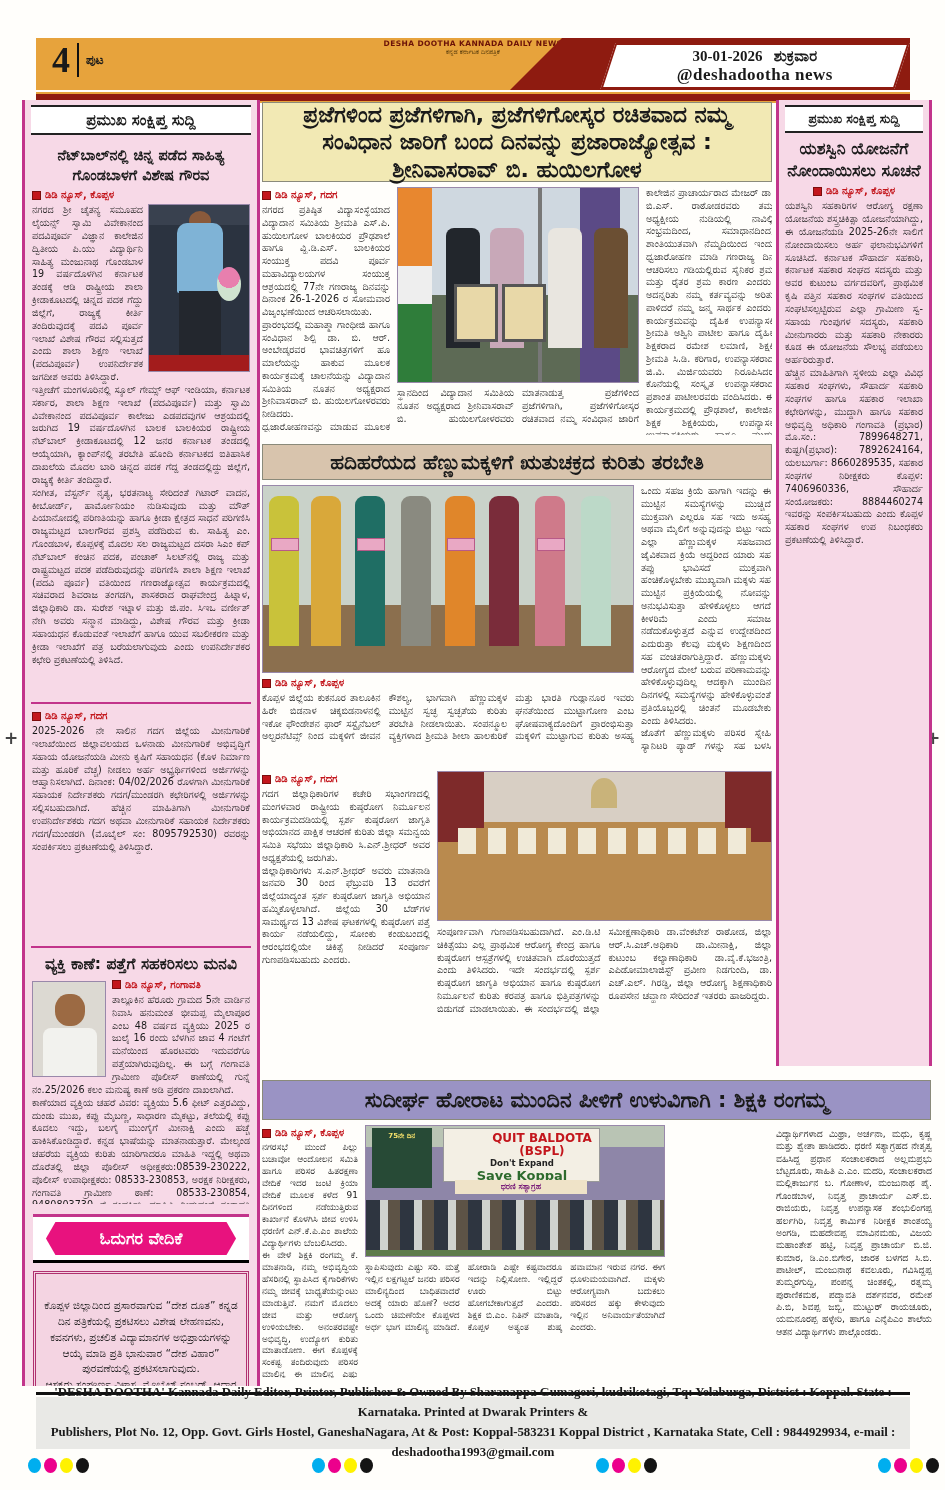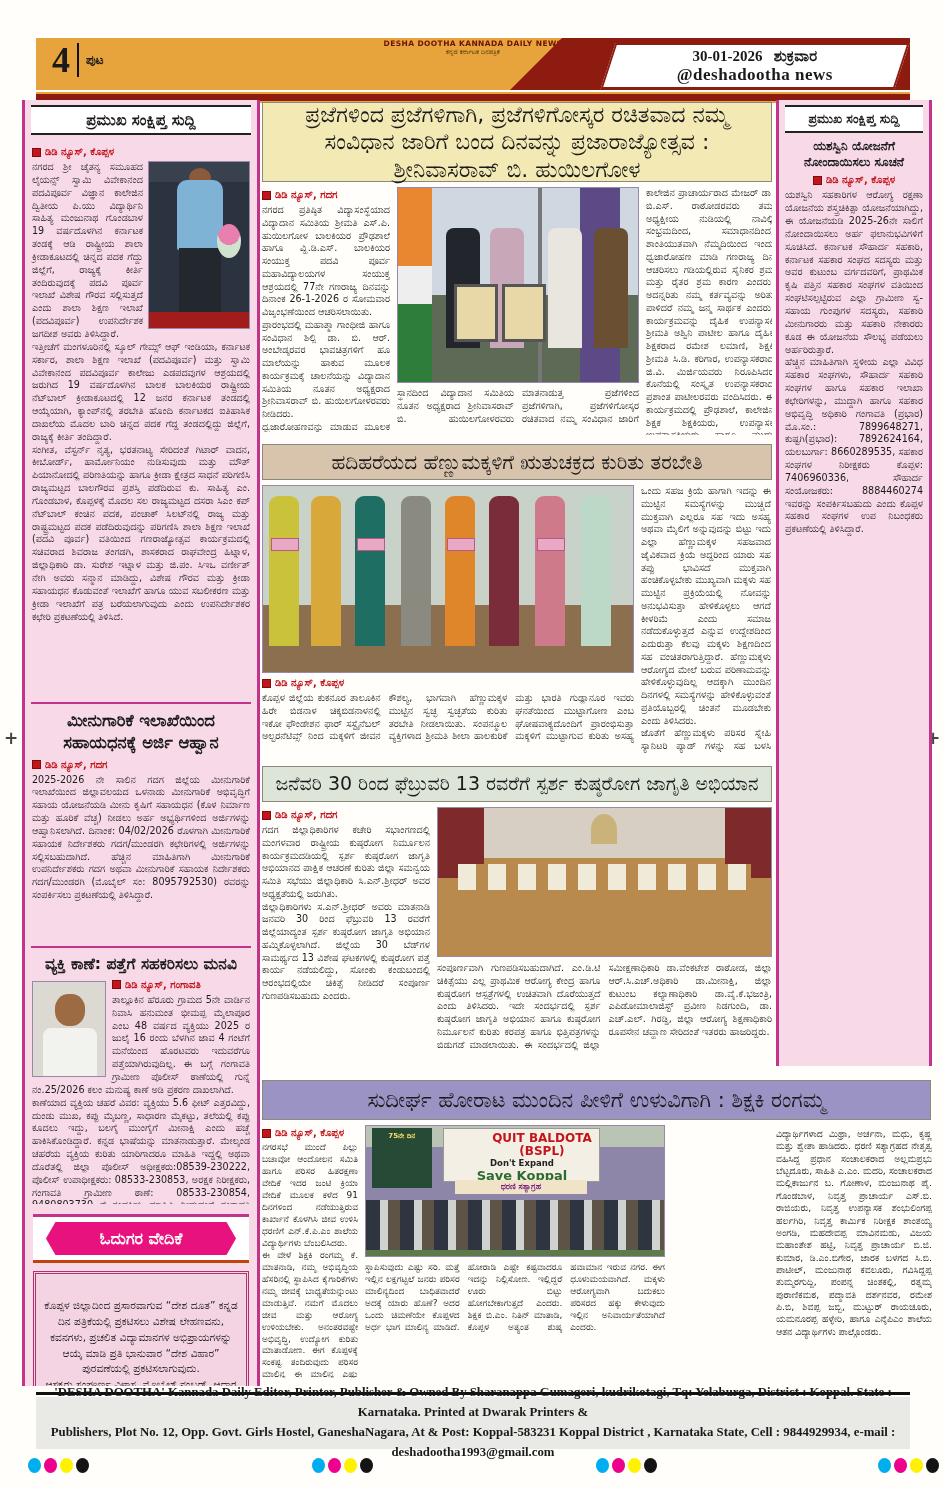--- a/index.html
+++ b/index.html
@@ -28,43 +28,43 @@
   .sidebar{position:absolute;background:#F7D9E7;border-left:3px solid #C2348B;border-right:3px solid #C2348B;
            padding:5px 6px;box-sizing:border-box;overflow:hidden;}
   #sb-left{left:22px;top:100px;width:238px;height:1286px;}
   #sb-right{left:776px;top:100px;width:156px;height:966px;}
   .sb-head{background:#fff;border-top:2px solid #222;border-bottom:2px solid #222;text-align:center;
            font-weight:bold;font-size:15px;padding:4px 2px;margin-bottom:5px;}
   #sb-right .sb-head{font-size:12.5px;}
   .sb-art{overflow:hidden;border-bottom:2px solid #C2348B;padding:4px 1px 6px;}
   .sb-art:last-of-type{border-bottom:none;}
   .sb-hl{font-weight:bold;text-align:center;font-size:14.5px;line-height:1.35;margin:2px 0 4px;}
-  #sb-right .sb-hl{font-size:12px;}
+  #sb-right .sb-hl{font-size:16px;}
   .byline{color:#C3161C;font-weight:bold;font-size:10px;margin:2px 0 3px;display:flex;align-items:center;gap:4px;}
   .byline .sq{width:7px;height:7px;background:#C3161C;border:1px solid #7d0d0d;flex:0 0 auto;}
   .body-txt{font-size:9.6px;line-height:1.34;text-align:justify;white-space:pre-line;}
   .ph{background:#cfd4da;border:1px solid #98a;box-sizing:border-box;position:relative;overflow:hidden;}
   .ph-girl{float:right;width:102px;height:168px;margin:0 0 4px 5px;background:linear-gradient(180deg,#39414f 0 12%,#2b3340 12% 100%);}
   .ph-girl .fig{position:absolute;left:28px;top:18px;width:46px;height:70px;background:#7fb3d6;border-radius:10px 10px 2px 2px;}
   .ph-girl .head{position:absolute;left:40px;top:6px;width:22px;height:20px;background:#8a5a3b;border-radius:50%;}
   .ph-girl .legs{position:absolute;left:30px;top:86px;width:42px;height:64px;background:#23272e;}
   .ph-girl .flw{position:absolute;right:8px;top:62px;width:24px;height:34px;background:radial-gradient(circle at 50% 30%,#e87fae 0 40%,#cfe3cf 41% 100%);border-radius:50%;}
   .ph-girl .mat{position:absolute;left:0;bottom:0;width:100%;height:16px;background:#a31c1c;}
   .ph-man{float:left;width:74px;height:96px;margin:2px 6px 3px 0;background:#dcd9d2;}
   .ph-man .head{position:absolute;left:22px;top:12px;width:30px;height:32px;background:#9c6a43;border-radius:45%;}
   .ph-man .shirt{position:absolute;left:10px;top:46px;width:54px;height:50px;background:#f2f2ee;border-radius:8px 8px 0 0;}
   
-  .ribbon-wrap{margin:10px 2px 8px;border-top:3px solid #C2348B;border-bottom:3px solid #c2410c;background:#fff;padding:5px 0;}
+  .ribbon-wrap{margin:10px 2px 8px;border-top:3px solid #C2348B;border-bottom:3px solid #000000;background:#fff;padding:5px 0;}
   .ribbon{margin:0 auto;width:88%;background:#E8127E;color:#fff;font-weight:bold;font-size:16px;text-align:center;
           padding:7px 0;clip-path:polygon(5% 0,95% 0,100% 50%,95% 100%,5% 100%,0 50%);}
   .notice{border:3px double #b0306f;background:#F4D4E2;padding:8px 7px;margin:2px;text-align:center;
           font-size:10.6px;line-height:1.5;white-space:pre-line;}
   
   .art{position:absolute;left:262px;width:510px;box-sizing:border-box;overflow:hidden;}
-  .hl-bar{font-weight:normal;text-align:center;border:1px solid #8a8a7a;box-sizing:border-box;
+  .hl-bar{font-weight:bold;text-align:center;border:1px solid #8a8a7a;box-sizing:border-box;
           display:flex;align-items:center;justify-content:center;line-height:1.25;}
   #a1{top:102px;height:339px;}
   #a1 .hl-bar{height:80px;background:#F2E9B4;font-size:22px;padding:0 8px;}
   #a2{top:444px;height:318px;}
   #a2 .hl-bar{height:36px;background:#D8C4AD;font-size:20px;}
   #a3{top:766px;height:297px;}
   #a3 .hl-bar{height:36px;background:#DCE5D8;font-size:19px;}
   #a4{top:1080px;width:669px;height:306px;}
   #a4 .hl-bar{height:40px;background:#9A93C4;font-size:21px;}
   .cols{display:flex;gap:7px;margin-top:5px;}
@@ -144,38 +144,38 @@
   </div>
   <div class="mast-rule"></div>
 
   <div class="crop" style="left:4px;top:728px;">+</div>
   <div class="crop" style="left:926px;top:728px;">+</div>
 
   <div class="sidebar" id="sb-left">
     <div class="sb-head">ಪ್ರಮುಖ ಸಂಕ್ಷಿಪ್ತ ಸುದ್ದಿ</div>
 
     <div class="sb-art" style="height:552px;">
+      <div class="sb-hl">ನೆಟ್‌ಬಾಲ್‌ನಲ್ಲಿ ಚಿನ್ನ ಪಡೆದ ಸಾಹಿತ್ಯ ಗೊಂಡಬಾಳಗೆ ವಿಶೇಷ ಗೌರವ</div>
       <div class="byline">
         <span class="sq"></span>
         <span>ಡಿಡಿ ನ್ಯೂಸ್, ಕೊಪ್ಪಳ</span>
       </div>
       <div class="ph ph-girl">
         <div class="head"></div>
         <div class="fig"></div>
         <div class="legs"></div>
         <div class="flw"></div>
         <div class="mat"></div>
       </div>
       <div class="body-txt">ನಗರದ ಶ್ರೀ ಚೈತನ್ಯ ಸಮೂಹದ ಲೈಯನ್ಸ್ ಸ್ವಾಮಿ ವಿವೇಕಾನಂದ ಪದವಿಪೂರ್ವ ವಿಜ್ಞಾನ ಕಾಲೇಜಿನ ದ್ವಿತೀಯ ಪಿ.ಯು ವಿದ್ಯಾರ್ಥಿನಿ ಸಾಹಿತ್ಯ ಮಂಜುನಾಥ ಗೊಂಡಬಾಳ 19 ವರ್ಷದೊಳಗಿನ ಕರ್ನಾಟಕ ತಂಡಕ್ಕೆ ಆಡಿ ರಾಷ್ಟ್ರೀಯ ಶಾಲಾ ಕ್ರೀಡಾಕೂಟದಲ್ಲಿ ಚಿನ್ನದ ಪದಕ ಗೆದ್ದು ಜಿಲ್ಲೆಗೆ, ರಾಜ್ಯಕ್ಕೆ ಕೀರ್ತಿ ತಂದಿರುವುದಕ್ಕೆ ಪದವಿ ಪೂರ್ವ ಇಲಾಖೆ ವಿಶೇಷ ಗೌರವ ಸಲ್ಲಿಸುತ್ತದೆ ಎಂದು ಶಾಲಾ ಶಿಕ್ಷಣ ಇಲಾಖೆ (ಪದವಿಪೂರ್ವ) ಉಪನಿರ್ದೇಶಕ ಜಗದೀಶ ಅವರು ತಿಳಿಸಿದ್ದಾರೆ.
 ಇತ್ತೀಚೆಗೆ ಮಂಗಳೂರಿನಲ್ಲಿ ಸ್ಕೂಲ್ ಗೇಮ್ಸ್ ಆಫ್ ಇಂಡಿಯಾ, ಕರ್ನಾಟಕ ಸರ್ಕಾರ, ಶಾಲಾ ಶಿಕ್ಷಣ ಇಲಾಖೆ (ಪದವಿಪೂರ್ವ) ಮತ್ತು ಸ್ವಾಮಿ ವಿವೇಕಾನಂದ ಪದವಿಪೂರ್ವ ಕಾಲೇಜು ಎಡಪದವುಗಳ ಆಶ್ರಯದಲ್ಲಿ ಜರುಗಿದ 19 ವರ್ಷದೊಳಗಿನ ಬಾಲಕ ಬಾಲಕಿಯರ ರಾಷ್ಟ್ರೀಯ ನೆಟ್‌ಬಾಲ್ ಕ್ರೀಡಾಕೂಟದಲ್ಲಿ 12 ಜನರ ಕರ್ನಾಟಕ ತಂಡದಲ್ಲಿ ಆಯ್ಕೆಯಾಗಿ, ಕ್ಯಾಂಪ್‌ನಲ್ಲಿ ತರಬೇತಿ ಹೊಂದಿ ಕರ್ನಾಟಕದ ಐತಿಹಾಸಿಕ ದಾಖಲೆಯ ಮೊದಲ ಬಾರಿ ಚಿನ್ನದ ಪದಕ ಗೆದ್ದ ತಂಡದಲ್ಲಿದ್ದು ಜಿಲ್ಲೆಗೆ, ರಾಜ್ಯಕ್ಕೆ ಕೀರ್ತಿ ತಂದಿದ್ದಾರೆ.
 ಸಂಗೀತ, ವೆಸ್ಟರ್ನ್ ನೃತ್ಯ, ಭರತನಾಟ್ಯ ಸೇರಿದಂತೆ ಗಿಟಾರ್ ವಾದನ, ಕೀಬೋರ್ಡ್, ಹಾರ್ಮೋನಿಯಂ ನುಡಿಸುವುದು ಮತ್ತು ಮೌತ್ ಪಿಯಾನೋದಲ್ಲಿ ಪರಿಣತಿಯನ್ನು ಹಾಗೂ ಕ್ರೀಡಾ ಕ್ಷೇತ್ರದ ಸಾಧನೆ ಪರಿಗಣಿಸಿ ರಾಜ್ಯಮಟ್ಟದ ಬಾಲಗೌರವ ಪ್ರಶಸ್ತಿ ಪಡೆದಿರುವ ಕು. ಸಾಹಿತ್ಯ ಎಂ. ಗೊಂಡಬಾಳ, ಕೊಪ್ಪಳಕ್ಕೆ ಮೊದಲ ಸಲ ರಾಜ್ಯಮಟ್ಟದ ದಸರಾ ಸಿಎಂ ಕಪ್ ನೆಟ್‌ಬಾಲ್ ಕಂಚಿನ ಪದಕ, ಪಂಚಾಕ್ ಸಿಲಟ್‌ನಲ್ಲಿ ರಾಜ್ಯ ಮತ್ತು ರಾಷ್ಟ್ರಮಟ್ಟದ ಪದಕ ಪಡೆದಿರುವುದನ್ನು ಪರಿಗಣಿಸಿ ಶಾಲಾ ಶಿಕ್ಷಣ ಇಲಾಖೆ (ಪದವಿ ಪೂರ್ವ) ವತಿಯಿಂದ ಗಣರಾಜ್ಯೋತ್ಸವ ಕಾರ್ಯಕ್ರಮದಲ್ಲಿ ಸಚಿವರಾದ ಶಿವರಾಜ ತಂಗಡಗಿ, ಶಾಸಕರಾದ ರಾಘವೇಂದ್ರ ಹಿಟ್ನಾಳ, ಜಿಲ್ಲಾಧಿಕಾರಿ ಡಾ. ಸುರೇಶ ಇಟ್ನಾಳ ಮತ್ತು ಜಿ.ಪಂ. ಸಿಇಒ ವರ್ಣೀತ್ ನೇಗಿ ಅವರು ಸನ್ಮಾನ ಮಾಡಿದ್ದು, ವಿಶೇಷ ಗೌರವ ಮತ್ತು ಕ್ರೀಡಾ ಸಹಾಯಧನ ಕೊಡುವಂತೆ ಇಲಾಖೆಗೆ ಹಾಗೂ ಯುವ ಸಬಲೀಕರಣ ಮತ್ತು ಕ್ರೀಡಾ ಇಲಾಖೆಗೆ ಪತ್ರ ಬರೆಯಲಾಗುವುದು ಎಂದು ಉಪನಿರ್ದೇಶಕರ ಕಛೇರಿ ಪ್ರಕಟಣೆಯಲ್ಲಿ ತಿಳಿಸಿದೆ.</div>
     </div>
 
     <div class="sb-art" style="height:232px;">
-      <div class="sb-hl" style="font-size:16.5px;">ಮೀನುಗಾರಿಕೆ ಇಲಾಖೆಯಿಂದ ಸಹಾಯಧನಕ್ಕೆ ಅರ್ಜಿ ಆಹ್ವಾನ</div>
       <div class="byline">
         <span class="sq"></span>
         <span>ಡಿಡಿ ನ್ಯೂಸ್, ಗದಗ</span>
       </div>
       <div class="body-txt">2025-2026 ನೇ ಸಾಲಿನ ಗದಗ ಜಿಲ್ಲೆಯ ಮೀನುಗಾರಿಕೆ ಇಲಾಖೆಯಿಂದ ಜಿಲ್ಲಾವಲಯದ ಒಳನಾಡು ಮೀನುಗಾರಿಕೆ ಅಭಿವೃದ್ಧಿಗೆ ಸಹಾಯ ಯೋಜನೆಯಡಿ ಮೀನು ಕೃಷಿಗೆ ಸಹಾಯಧನ (ಕೊಳ ನಿರ್ಮಾಣ ಮತ್ತು ಹೂರಿಕೆ ವೆಚ್ಚ) ನೀಡಲು ಅರ್ಹ ಅಭ್ಯರ್ಥಿಗಳಿಂದ ಅರ್ಜಿಗಳನ್ನು ಆಹ್ವಾನಿಸಲಾಗಿದೆ. ದಿನಾಂಕ: 04/02/2026 ರೊಳಗಾಗಿ ಮೀನುಗಾರಿಕೆ ಸಹಾಯಕ ನಿರ್ದೇಶಕರು ಗದಗ/ಮುಂಡರಗಿ ಕಛೇರಿಗಳಲ್ಲಿ ಅರ್ಜಿಗಳನ್ನು ಸಲ್ಲಿಸಬಹುದಾಗಿದೆ. ಹೆಚ್ಚಿನ ಮಾಹಿತಿಗಾಗಿ ಮೀನುಗಾರಿಕೆ ಉಪನಿರ್ದೇಶಕರು ಗದಗ ಅಥವಾ ಮೀನುಗಾರಿಕೆ ಸಹಾಯಕ ನಿರ್ದೇಶಕರು ಗದಗ/ಮುಂಡರಗಿ (ಮೊಬೈಲ್ ಸಂ: 8095792530) ರವರನ್ನು ಸಂಪರ್ಕಿಸಲು ಪ್ರಕಟಣೆಯಲ್ಲಿ ತಿಳಿಸಿದ್ದಾರೆ.</div>
     </div>
 
     <div class="sb-art" style="height:246px;border-bottom:none;">
       <div class="sb-hl" style="font-size:15.5px;">ವ್ಯಕ್ತಿ ಕಾಣೆ: ಪತ್ತೆಗೆ ಸಹಕರಿಸಲು ಮನವಿ</div>
       <div class="ph ph-man">
@@ -268,21 +268,20 @@
           <span>ಡಿಡಿ ನ್ಯೂಸ್, ಕೊಪ್ಪಳ</span>
         </div>
         <div class="col threecol" style="height:58px;">ಕೊಪ್ಪಳ ಜಿಲ್ಲೆಯ ಕುಕನೂರ ತಾಲೂಕಿನ ಹಿರೇ ಬಿಡನಾಳ ಚಿಕ್ಕಬಿಡನಾಳನಲ್ಲಿ ಇಕೋ ಫೌಂಡೇಶನ ಫಾರ್ ಸಸ್ಟೈನೆಬಲ್ ಅಲ್ಟರನೆಟಿವ್ಸ್ ನಿಂದ ಮಕ್ಕಳಿಗೆ ಜೀವನ ಕೌಶಲ್ಯ, ಭಾಗವಾಗಿ ಹೆಣ್ಣುಮಕ್ಕಳ ಮುಟ್ಟಿನ ಸ್ವಚ್ಛ ಸ್ವಚ್ಛತೆಯ ಕುರಿತು ತರಬೇತಿ ನೀಡಲಾಯಿತು. ಸಂಪನ್ಮೂಲ ವ್ಯಕ್ತಿಗಳಾದ ಶ್ರೀಮತಿ ಶೀಲಾ ಹಾಲಕುರಿಕೆ ಮತ್ತು ಭಾರತಿ ಗುಡ್ಲಾನೂರ ಇವರು ಘನತೆಯಿಂದ ಮುಟ್ಟಾಗೋಣ ಎಂಬ ಘೋಷವಾಕ್ಯದೊಂದಿಗೆ ಪ್ರಾರಂಭಿಸುತ್ತಾ ಮಕ್ಕಳಿಗೆ ಮುಟ್ಟಾಗುವ ಕುರಿತು ಅಸಹ್ಯ ಪಡದೆ ಮುಜುಗರ ಪಡದೆ ಹೆಣ್ಣುಮಕ್ಕಳು ಘನತೆಯಿಂದ ಮುಟ್ಟಾಗೋಣ ಋತುಚಕ್ರ ಅನ್ನುವುದು ಒಂದು ಸಹಜ ಕ್ರಿಯೆ ಎಂದು ತಿಳಿಸಿದರು.</div>
       </div>
       <div class="col" style="width:130px;flex:0 0 auto;height:270px;">ಒಂದು ಸಹಜ ಕ್ರಿಯೆ ಹಾಗಾಗಿ ಇದನ್ನು ಈ ಮುಟ್ಟಿನ ಸಮಸ್ಯೆಗಳನ್ನು ಮುಚ್ಚಿದೆ ಮುಕ್ತವಾಗಿ ಎಲ್ಲರೂ ಸಹ ಇದು ಅಸಹ್ಯ ಅಥವಾ ಮೈಲಿಗೆ ಅನ್ನುವುದನ್ನು ಬಿಟ್ಟು ಇದು ಎಲ್ಲಾ ಹೆಣ್ಣುಮಕ್ಕಳ ಸಹಜವಾದ ಜೈವಿಕವಾದ ಕ್ರಿಯೆ ಅದ್ದರಿಂದ ಯಾರು ಸಹ ತಪ್ಪು ಭಾವಿಸದೆ ಮುಕ್ತವಾಗಿ ಹಂಚಿಕೊಳ್ಳಬೇಕು ಮುಖ್ಯವಾಗಿ ಮಕ್ಕಳು ಸಹ ಮುಟ್ಟಿನ ಪ್ರಕ್ರಿಯೆಯಲ್ಲಿ ನೋವನ್ನು ಅನುಭವಿಸುತ್ತಾ ಹೇಳಿಕೊಳ್ಳಲು ಆಗದೆ ಕೀಳರಿಮೆ ಎಂದು ಸಮಾಜ ನಡೆದುಕೊಳ್ಳುತ್ತದೆ ಎನ್ನುವ ಉದ್ದೇಶದಿಂದ ಎದುರುತ್ತಾ ಕೆಲವು ಮಕ್ಕಳು ಶಿಕ್ಷಣದಿಂದ ಸಹ ವಂಚಿತರಾಗುತ್ತಿದ್ದಾರೆ. ಹೆಣ್ಣುಮಕ್ಕಳು ಆರೋಗ್ಯದ ಮೇಲೆ ಬರುವ ಪರಿಣಾಮವನ್ನು ಹೇಳಿಕೊಳ್ಳುವುದಿಲ್ಲ ಆದಕ್ಕಾಗಿ ಮುಂದಿನ ದಿನಗಳಲ್ಲಿ ಸಮಸ್ಯೆಗಳನ್ನು ಹೇಳಿಕೊಳ್ಳುವಂತೆ ಪ್ರತಿಯೊಬ್ಬರಲ್ಲಿ ಚಿಂತನೆ ಮೂಡಬೇಕು ಎಂದು ತಿಳಿಸಿದರು.
 ಜೊತೆಗೆ ಹೆಣ್ಣುಮಕ್ಕಳು ಪರಿಸರ ಸ್ನೇಹಿ ಸ್ಯಾನಿಟರಿ ಪ್ಯಾಡ್ ಗಳನ್ನು ಸಹ ಬಳಸಿ ಭೂಮಿಗೆ ಹಾನಿಯಾಗದಂತೆ ಬಳಸಿ ಅದನ್ನು ಗೊಬ್ಬರವಾಗುವ ರೀತಿಯಲ್ಲಿ ಇರುವ ಸಾವಯವ ಪ್ಯಾಡ ಬಳಸಿದಾಗ ಅದು ಪರಿಸರಕ್ಕೆ ಒಳ್ಳೆಯದು ಎಂದು ತಿಳಿಸಿದರು. ಒಂದು ಸಂದರ್ಭದಲ್ಲಿ ಎಷ್ಟా ಸಂಸ್ಥೆಯ ಪ್ರತಿನಿಧಿಗಳು ಹಾಗೂ ಮುಖ್ಯೋಪಾಧ್ಯಯರು ಮಕ್ಕಳು ಇದ್ದರು.</div>
     </div>
   </div>
 
   <div class="art" id="a3">
-    <div class="hl-bar">ಜನೆವರಿ 30 ರಿಂದ ಫೆಬ್ರುವರಿ 13 ರವರೆಗೆ ಸ್ಪರ್ಶ ಕುಷ್ಠರೋಗ ಜಾಗೃತಿ ಅಭಿಯಾನ</div>
     <div class="cols" style="height:250px;">
       <div style="width:168px;flex:0 0 auto;">
         <div class="byline">
           <span class="sq"></span>
           <span>ಡಿಡಿ ನ್ಯೂಸ್, ಗದಗ</span>
         </div>
         <div class="col" style="height:230px;">ಗದಗ ಜಿಲ್ಲಾಧಿಕಾರಿಗಳ ಕಚೇರಿ ಸಭಾಂಗಣದಲ್ಲಿ ಮಂಗಳವಾರ ರಾಷ್ಟ್ರೀಯ ಕುಷ್ಠರೋಗ ನಿರ್ಮೂಲನ ಕಾರ್ಯಕ್ರಮದಡಿಯಲ್ಲಿ ಸ್ಪರ್ಶ ಕುಷ್ಠರೋಗ ಜಾಗೃತಿ ಅಭಿಯಾನದ ಪಾಕ್ಷಿಕ ಆಚರಣೆ ಕುರಿತು ಜಿಲ್ಲಾ ಸಮನ್ವಯ ಸಮಿತಿ ಸಭೆಯು ಜಿಲ್ಲಾಧಿಕಾರಿ ಸಿ.ಎನ್.ಶ್ರೀಧರ್ ಅವರ ಅಧ್ಯಕ್ಷತೆಯಲ್ಲಿ ಜರುಗಿತು.
 ಜಿಲ್ಲಾಧಿಕಾರಿಗಳು ಸ.ಎನ್.ಶ್ರೀಧರ್ ಅವರು ಮಾತನಾಡಿ ಜನವರಿ 30 ರಿಂದ ಫೆಬ್ರುವರಿ 13 ರವರೆಗೆ ಜಿಲ್ಲೆಯಾದ್ಯಂತ ಸ್ಪರ್ಶ ಕುಷ್ಠರೋಗ ಜಾಗೃತಿ ಅಭಿಯಾನ ಹಮ್ಮಿಕೊಳ್ಳಲಾಗಿದೆ. ಜಿಲ್ಲೆಯ 30 ಬೆಡ್‌ಗಳ ಸಾಮರ್ಥ್ಯದ 13 ವಿಶೇಷ ಘಟಕಗಳಲ್ಲಿ ಕುಷ್ಠರೋಗ ಪತ್ತೆ ಕಾರ್ಯ ನಡೆಯಲಿದ್ದು, ಸೋಂಕು ಕಂಡುಬಂದಲ್ಲಿ ಆರಂಭದಲ್ಲಿಯೇ ಚಿಕಿತ್ಸೆ ನೀಡಿದರೆ ಸಂಪೂರ್ಣ ಗುಣಪಡಿಸಬಹುದು ಎಂದರು.</div>
       </div>
       <div style="width:335px;flex:0 0 auto;">

